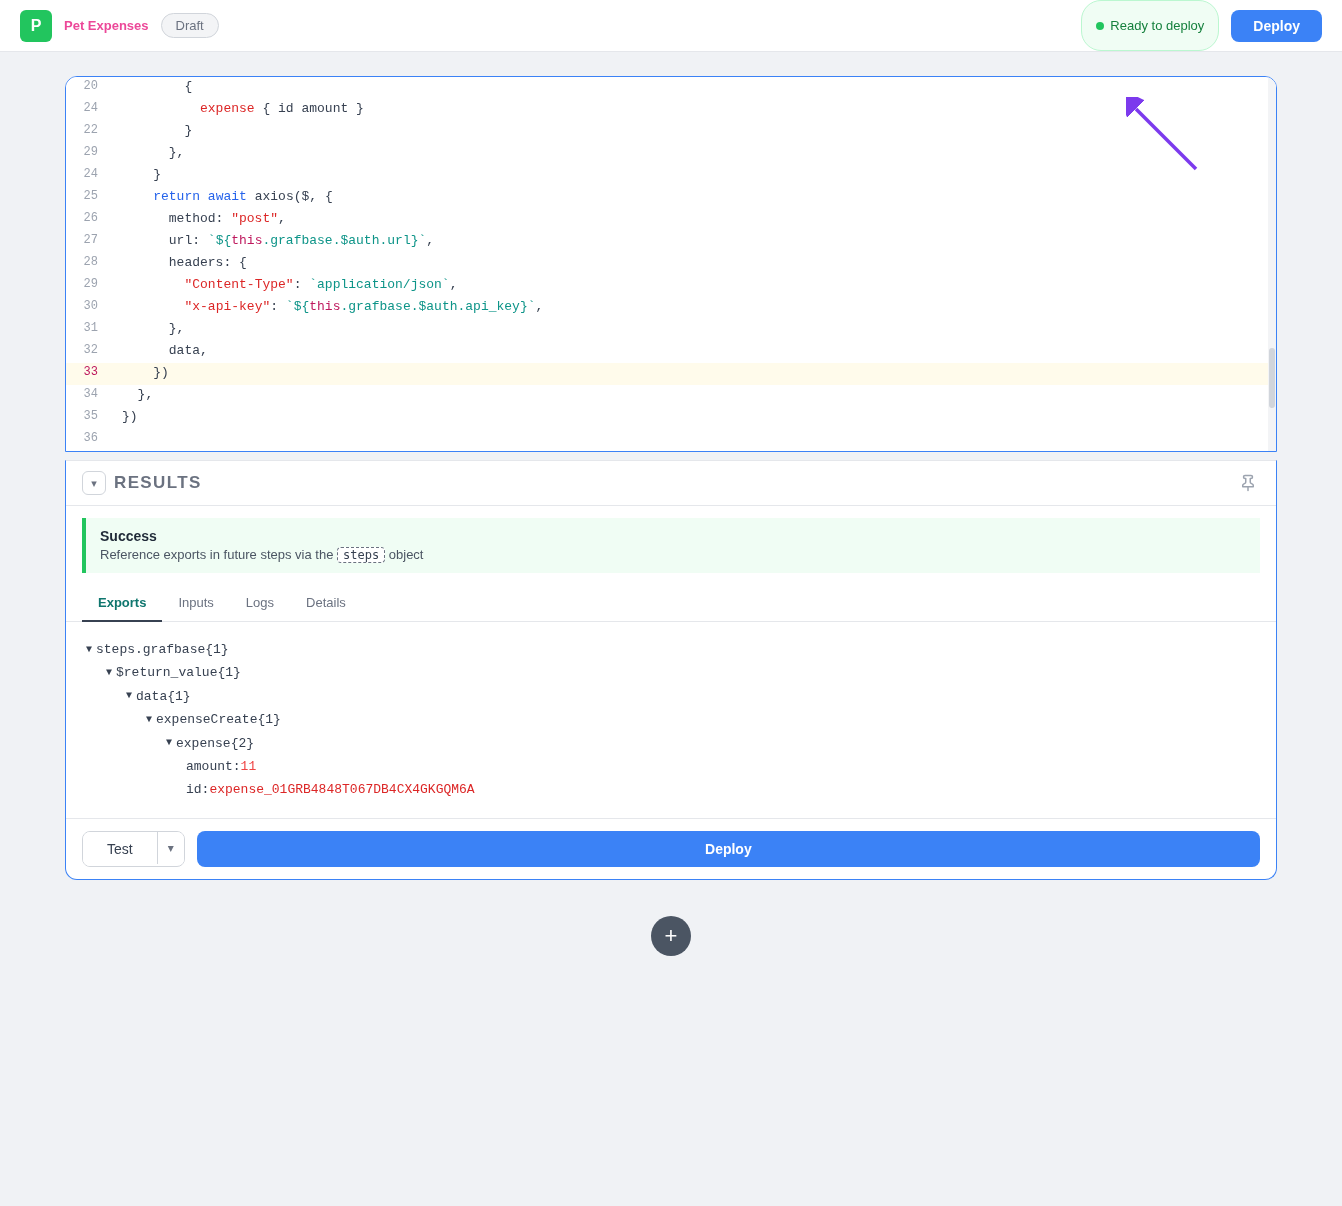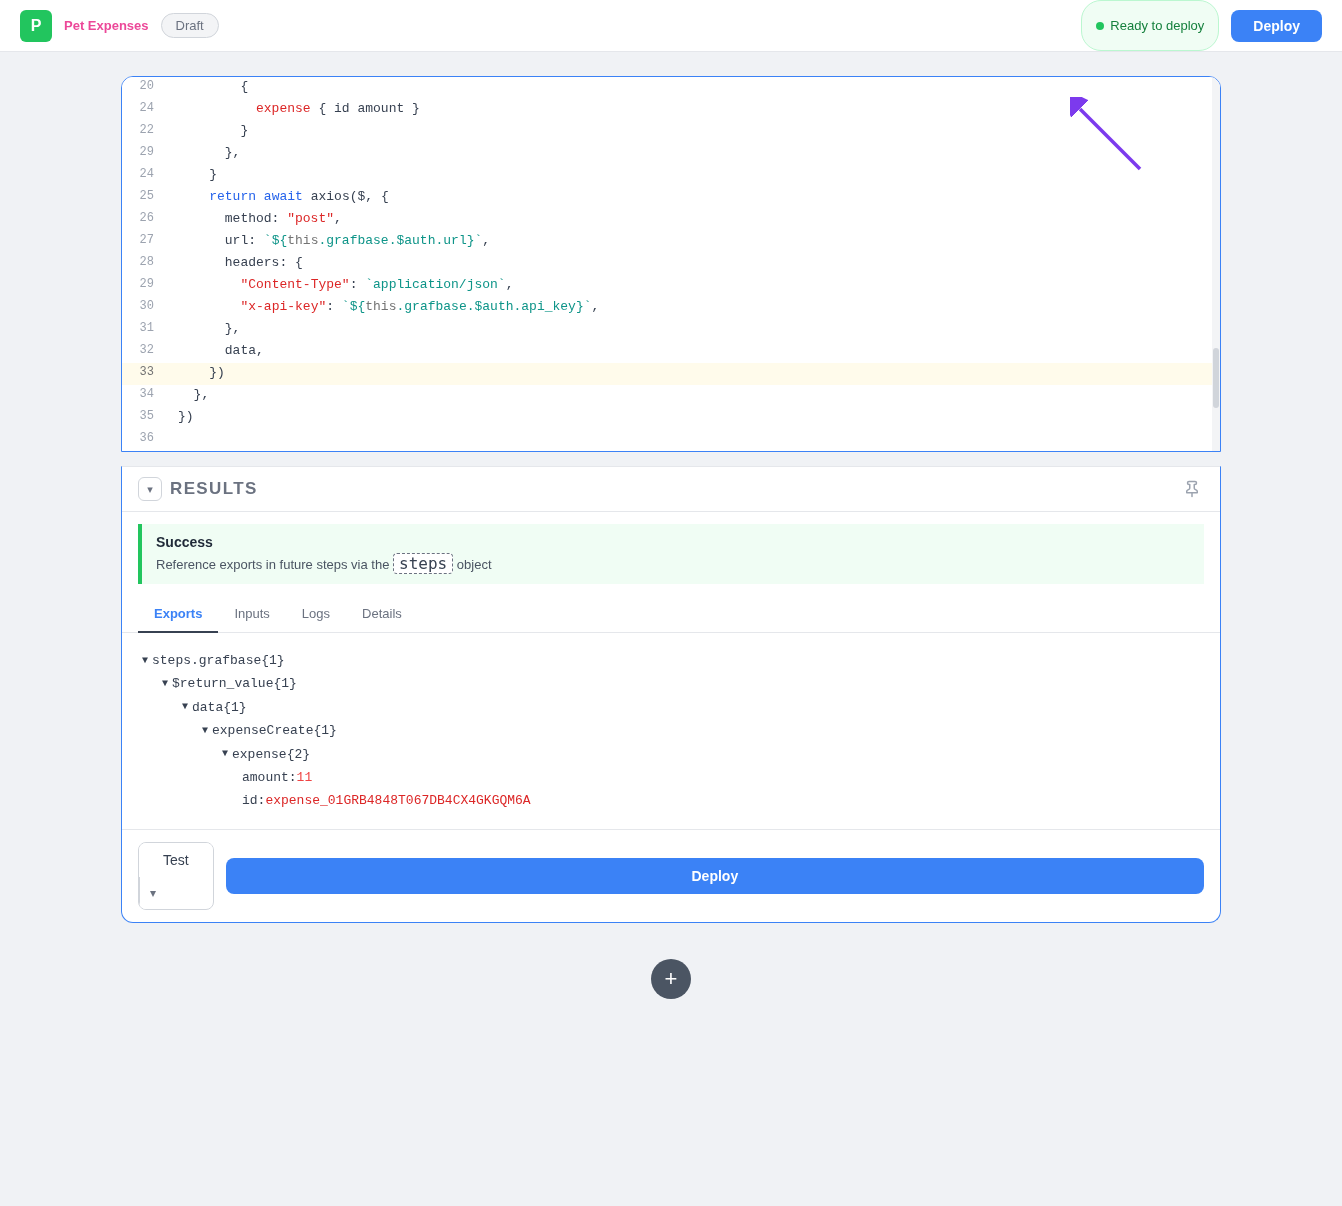--- a/index.html
+++ b/index.html
@@ -84,25 +84,25 @@
       border: none;
       border-radius: 8px;
       padding: 8px 22px;
       font-size: 14px;
       font-weight: 600;
       cursor: pointer;
     }
 
     
     .main-content {
-      width: 1100px;
+      width: 1212px;
       margin: 24px auto;
       display: flex;
       flex-direction: column;
-      gap: 14px;
+      gap: 8px;
     }
 
     
     .editor-panel {
       background: #fff;
       border: 1.5px solid #3b82f6;
       border-radius: 12px 12px 0 0;
       overflow: hidden;
       position: relative;
     }
@@ -139,21 +139,21 @@
     .line-content {
       padding-left: 8px;
       color: #374151;
       white-space: pre;
       line-height: 1.6;
       flex: 1;
     }
 
     
     .kw-blue { color: #2563eb; }
-    .kw-orange { color: #737373; }
+    .kw-orange { color: #be185d; }
     .str-red { color: #dc2626; }
     .str-teal { color: #0d9488; }
     .plain { color: #374151; }
 
     
     .arrow-annotation {
       position: absolute;
       top: 20px;
       right: 60px;
       pointer-events: none;
@@ -246,42 +246,42 @@
     .success-desc {
       font-size: 13px;
       color: #4b5563;
     }
     .steps-badge {
       display: inline-block;
       background: #fff;
       border: 1px dashed #6b7280;
       border-radius: 4px;
       padding: 0px 5px;
-      font-size: 16px;
+      font-size: 12px;
       font-family: 'Menlo', monospace;
       color: #374151;
     }
 
     
     .tabs-row {
       display: flex;
       border-bottom: 1px solid #e5e7eb;
       padding: 0 16px;
       gap: 0;
     }
     .tab {
       padding: 10px 16px;
       font-size: 13px;
       color: #6b7280;
       cursor: pointer;
       border-bottom: 2px solid transparent;
       margin-bottom: -1px;
     }
     .tab.active {
-      color: #3b82f6;
+      color: #0f766e;
       font-weight: 600;
       border-bottom: 2px solid #374151;
     }
 
     
     .results-tree {
       padding: 16px 20px;
       font-family: 'Menlo', 'Monaco', 'Courier New', monospace;
       font-size: 13px;
       line-height: 1.8;
@@ -315,21 +315,20 @@
       padding: 12px 16px;
       border-top: 1px solid #e5e7eb;
     }
     .test-btn-wrap {
       display: flex;
       align-items: flex-start;
       border: 1px solid #d1d5db;
       border-radius: 8px;
       overflow: hidden;
       background: #fff;
-      flex-direction: column;
     }
     .test-btn {
       padding: 9px 24px;
       font-size: 14px;
       color: #374151;
       background: #fff;
       border: none;
       cursor: pointer;
     }
     .test-dropdown {

